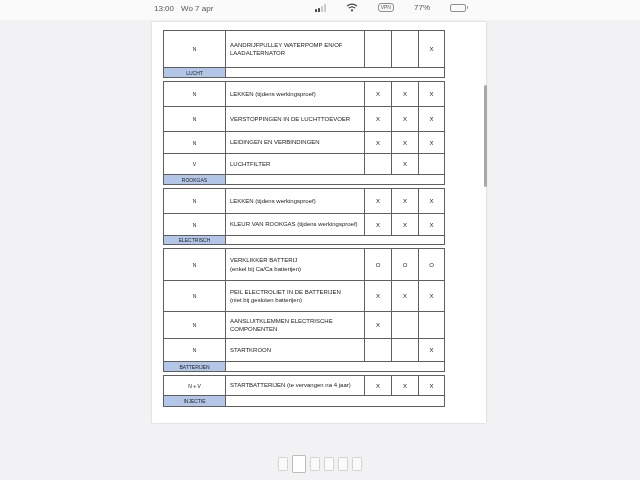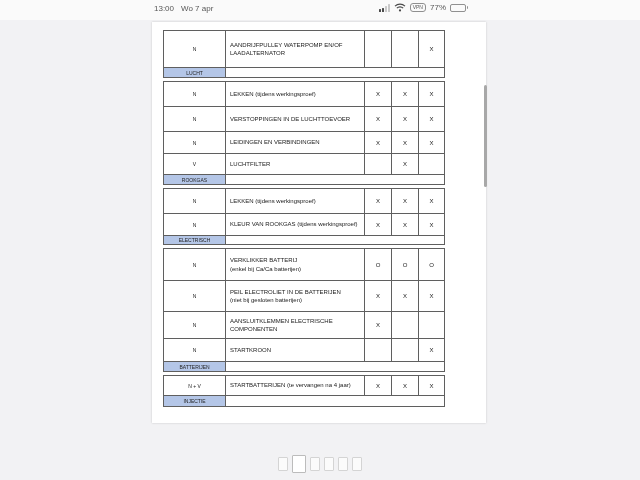--- a/index.html
+++ b/index.html
@@ -7,21 +7,21 @@
   body {
     position: relative;
     background: #f2f2f4;
     font-family: "Liberation Sans", sans-serif;
     overflow: hidden;
   }
 
   
   .status-bar { position: absolute; top: 0; left: 0; right: 0; height: 20px; background: #fafafa; }
   .status-left { position: absolute; left: 154px; top: 4px; font-size: 8px; color: #565656; display: flex; gap: 7px; }
-  .status-right { position: absolute; right: 172px; top: 3px; display: flex; align-items: center; gap: 4px; }
+  .status-right { position: absolute; right: 172px; top: 3px; display: flex; align-items: center; gap: 20px; }
   .sig { display: flex; align-items: flex-end; gap: 1px; height: 8px; }
   .sig i { display: block; width: 2px; border-radius: 0.5px; }
   .sig i:nth-child(1) { height: 3px; background: #4a4a4a; }
   .sig i:nth-child(2) { height: 4px; background: #4a4a4a; }
   .sig i:nth-child(3) { height: 6px; background: #c9c9c9; }
   .sig i:nth-child(4) { height: 8px; background: #c9c9c9; }
   .vpn-badge { border: 1px solid #8f8f8f; border-radius: 3px; font-size: 5px; color: #5a5a5a; padding: 1px 2px; line-height: 1; }
   .pct { font-size: 8px; color: #565656; }
   .batt { position: relative; width: 18px; height: 9px; display: flex; align-items: center; }
   .batt .case { width: 16px; height: 8px; border: 1px solid #909090; border-radius: 2px; padding: 1px; }

